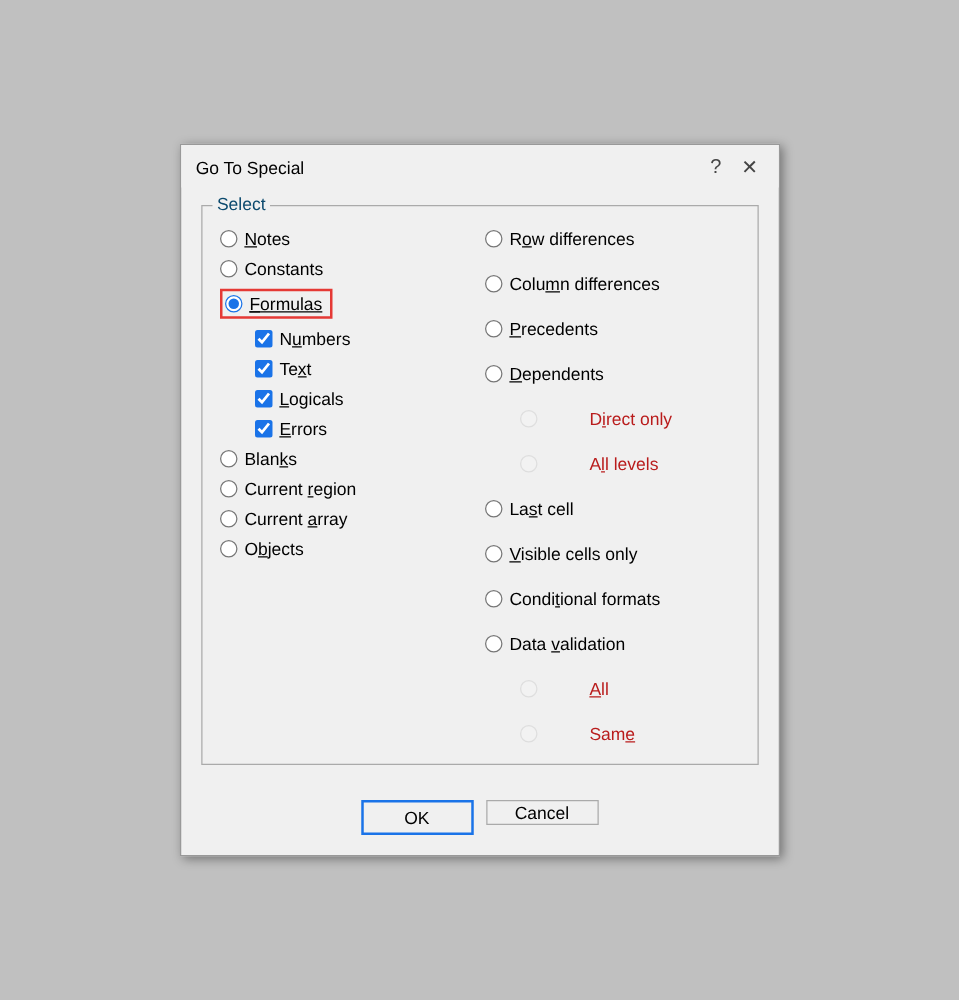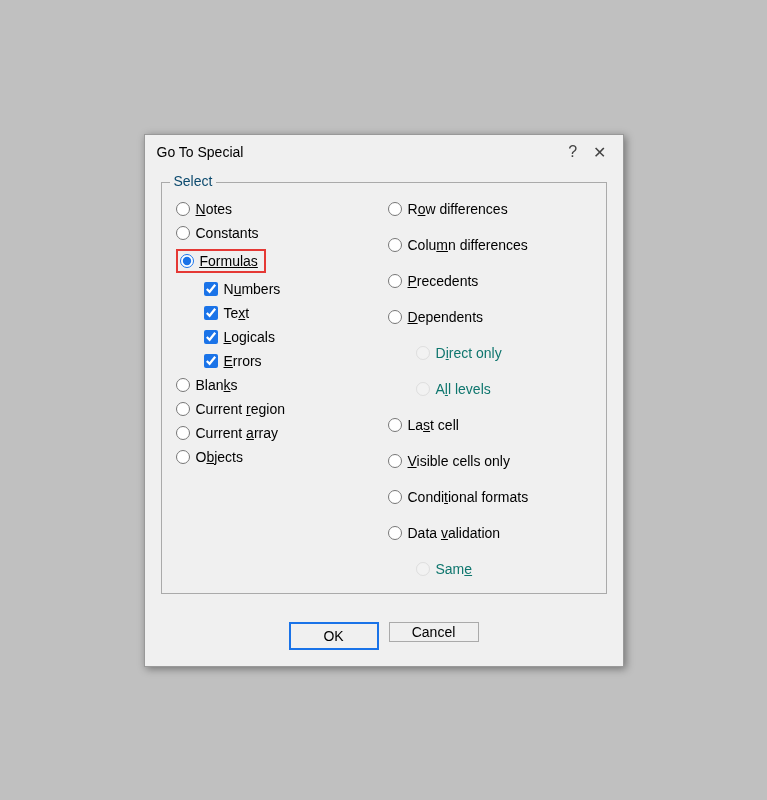--- a/index.html
+++ b/index.html
@@ -111,21 +111,22 @@
       width: 14px;
       height: 14px;
       cursor: pointer;
       accent-color: #1a73e8;
     }
     .checkbox-row label {
       cursor: pointer;
       color: #000;
     }
     .radio-row.disabled label {
-      color: #0f766e;
+      color: #b91c1c;
+      margin-left: 36px;
     }
     .radio-row.disabled input {
       opacity: 0.5;
     }
     .formulas-highlight {
       border: 2px solid #e53935;
       padding: 2px 6px 2px 2px;
       display: inline-flex;
       align-items: center;
       gap: 6px;
@@ -291,20 +292,24 @@
           <div class="radio-row">
             <input type="radio" name="select_group" id="conditional" style="">
             <label for="conditional">Condi<span class="underline">t</span>ional formats</label>
           </div>
 
           <div class="radio-row">
             <input type="radio" name="select_group" id="data_validation" style="">
             <label for="data_validation">Data <span class="underline">v</span>alidation</label>
           </div>
 
+          <div class="radio-row disabled" style="margin-left:28px;">
+            <input type="radio" name="dv_sub" id="all_val" disabled="" style="">
+            <label for="all_val"><span class="underline">A</span>ll</label>
+          </div>
 
           <div class="radio-row disabled" style="margin-left:28px;">
             <input type="radio" name="dv_sub" id="same_val" disabled="" style="">
             <label for="same_val">Sam<span class="underline">e</span></label>
           </div>
         </div>
       </div>
     </div>
   </div>
 

